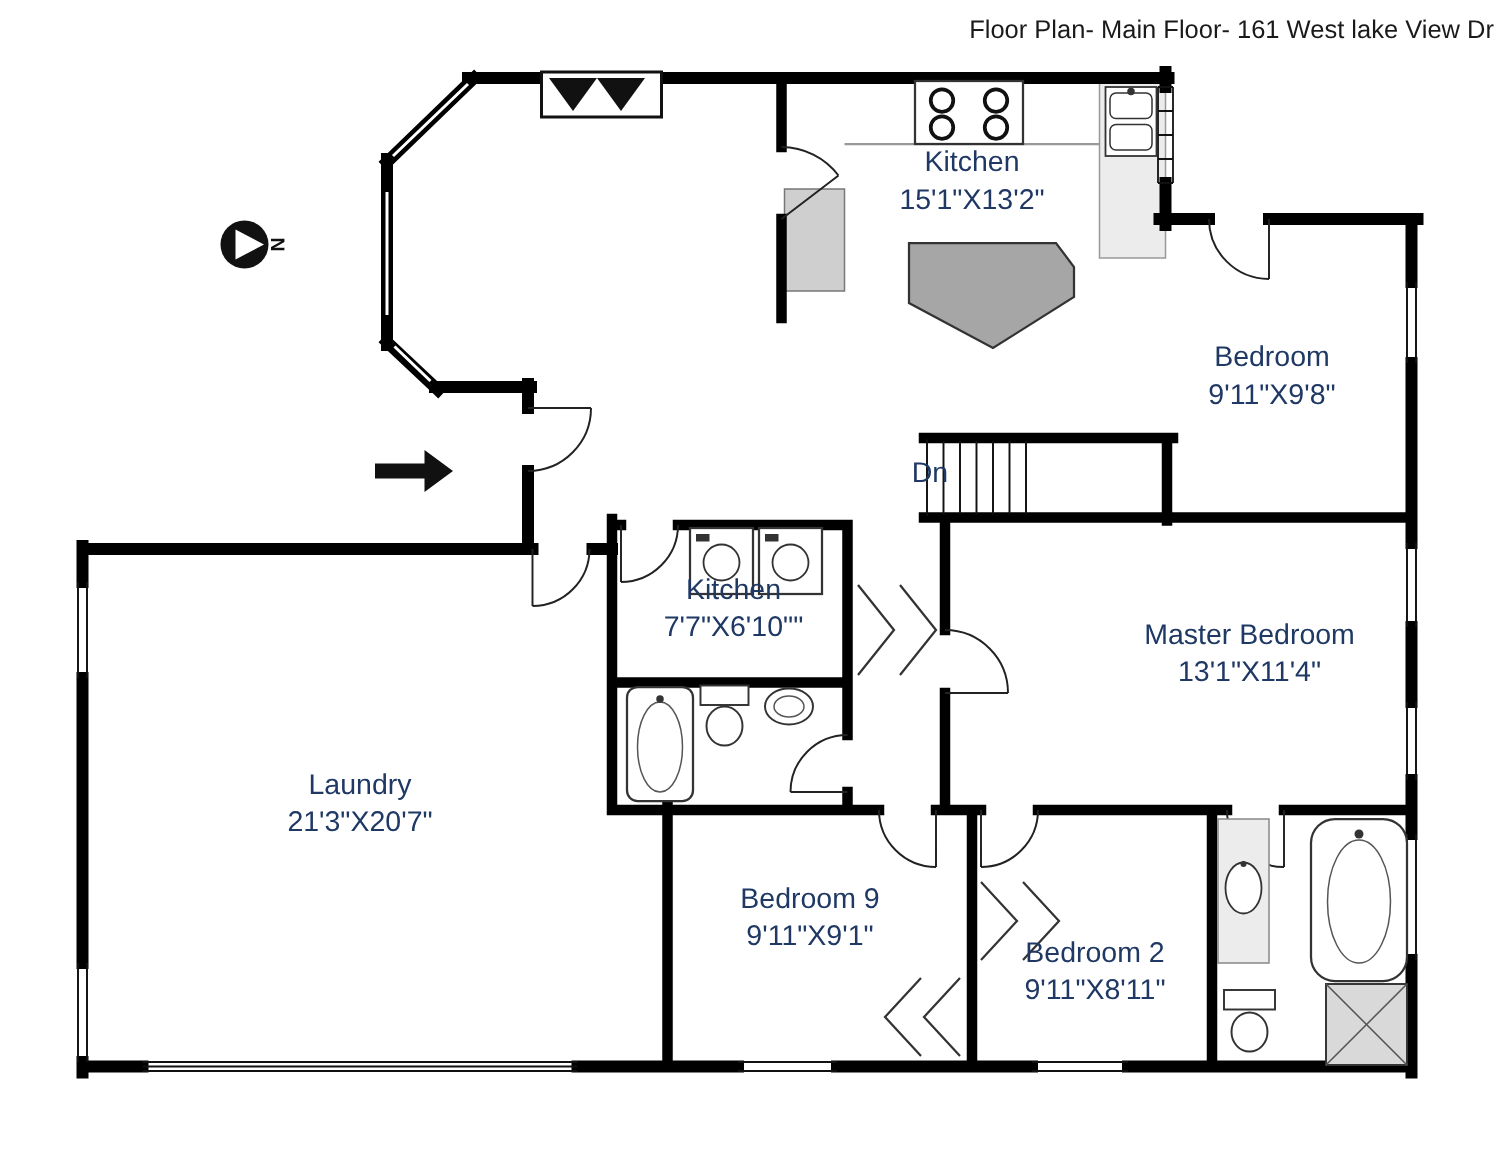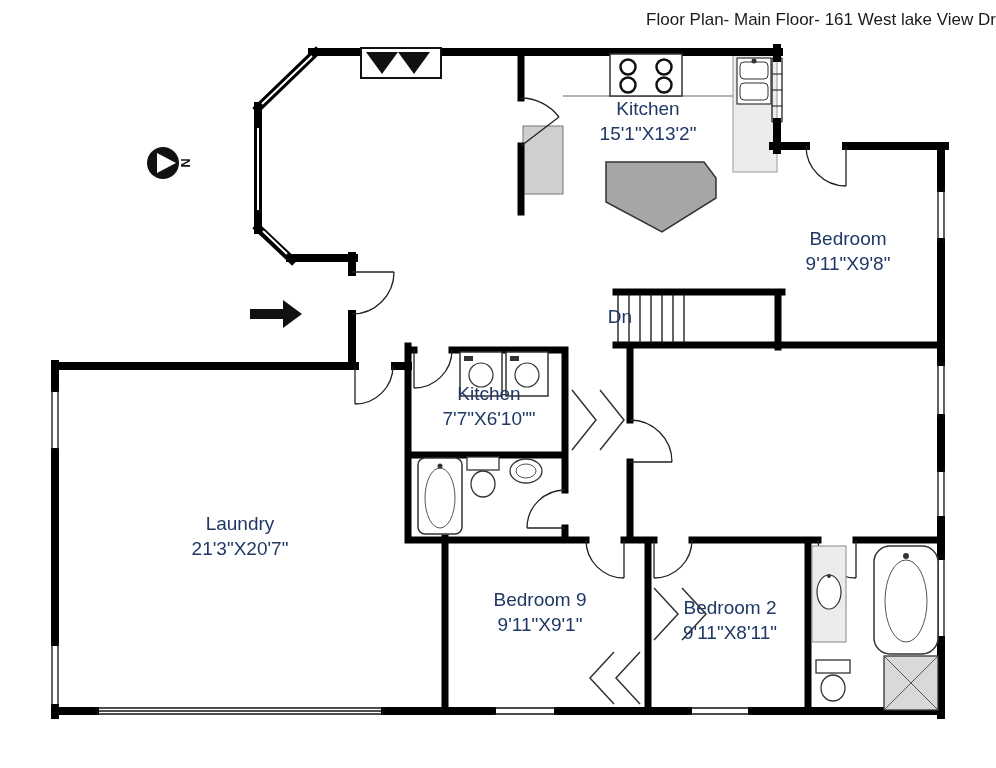--- a/index.html
+++ b/index.html
@@ -188,31 +188,35 @@
   <div class="room-label" style="left:848px;top:252px">
     <div>Bedroom</div>
     <div>9'11"X9'8"</div>
   </div>
 
   <div class="room-label" style="left:489px;top:407px">
     <div>Kitchen</div>
     <div>7'7"X6'10""</div>
   </div>
 
+  <div class="room-label" style="left:833px;top:437px">
+    <div>Master Bedroom</div>
+    <div>13'1"X11'4"</div>
+  </div>
 
   <div class="room-label" style="left:240px;top:537px">
     <div>Laundry</div>
     <div>21'3"X20'7"</div>
   </div>
 
   <div class="room-label" style="left:540px;top:613px">
     <div>Bedroom 9</div>
     <div>9'11"X9'1"</div>
   </div>
 
-  <div class="room-label" style="left:730px;top:621px">
+  <div class="room-label" style="left:730px;top:649px">
     <div>Bedroom 2</div>
     <div>9'11"X8'11"</div>
   </div>
 
   <div class="room-label" style="left:620px;top:317px">Dn</div>
 
 </div>
 
 </body></html>

